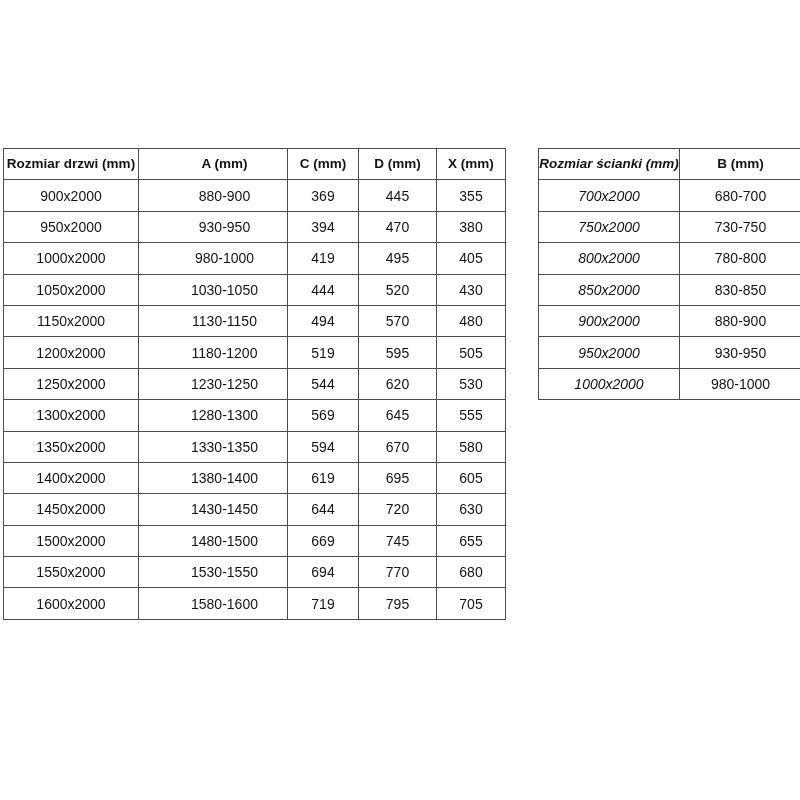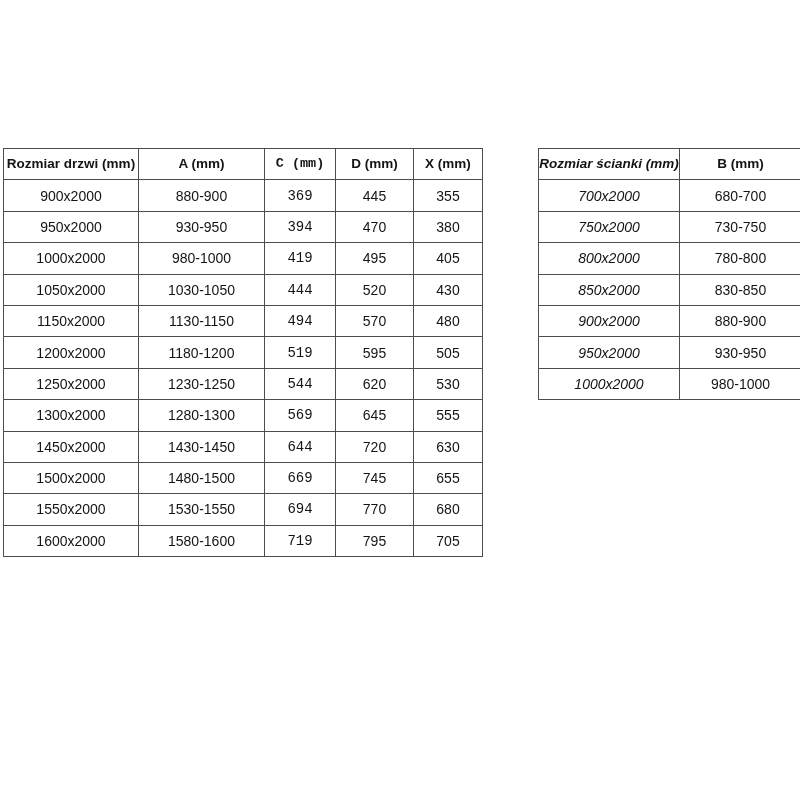--- a/index.html
+++ b/index.html
@@ -42,22 +42,22 @@
   table.spec th {
     font-weight: bold;
     font-size: 13.5px;
   }
   #door-table {
     left: 3px;
     top: 148px;
     width: 474px;
   }
   #door-table .col0 { width: 134px; }
-  #door-table .col1 { width: 125px; }
-  #door-table .col2 { width: 70px; font-family: Liberation Mono, monospace; }
+  #door-table .col1 { width: 125px; padding-left: 23px; }
+  #door-table .col2 { width: 70px; }
   #door-table .col3 { width: 77px; margin-top: 40px; }
   #door-table .col4 { width: 68px; }
   #wall-table {
     left: 538px;
     top: 148px;
     width: 261px;
   }
   #wall-table .col0 { width: 140px; font-style: italic; }
   #wall-table .col1 { width: 121px; }
 </style>
@@ -126,20 +126,34 @@
           <td class="col4">530</td>
         </tr>
         <tr>
           <td class="col0">1300x2000</td>
           <td class="col1">1280-1300</td>
           <td class="col2">569</td>
           <td class="col3">645</td>
           <td class="col4">555</td>
         </tr>
         <tr>
+          <td class="col0">1350x2000</td>
+          <td class="col1">1330-1350</td>
+          <td class="col2">594</td>
+          <td class="col3">670</td>
+          <td class="col4">580</td>
+        </tr>
+        <tr>
+          <td class="col0">1400x2000</td>
+          <td class="col1">1380-1400</td>
+          <td class="col2">619</td>
+          <td class="col3">695</td>
+          <td class="col4">605</td>
+        </tr>
+        <tr>
           <td class="col0">1450x2000</td>
           <td class="col1">1430-1450</td>
           <td class="col2">644</td>
           <td class="col3">720</td>
           <td class="col4">630</td>
         </tr>
         <tr>
           <td class="col0">1500x2000</td>
           <td class="col1">1480-1500</td>
           <td class="col2">669</td>

